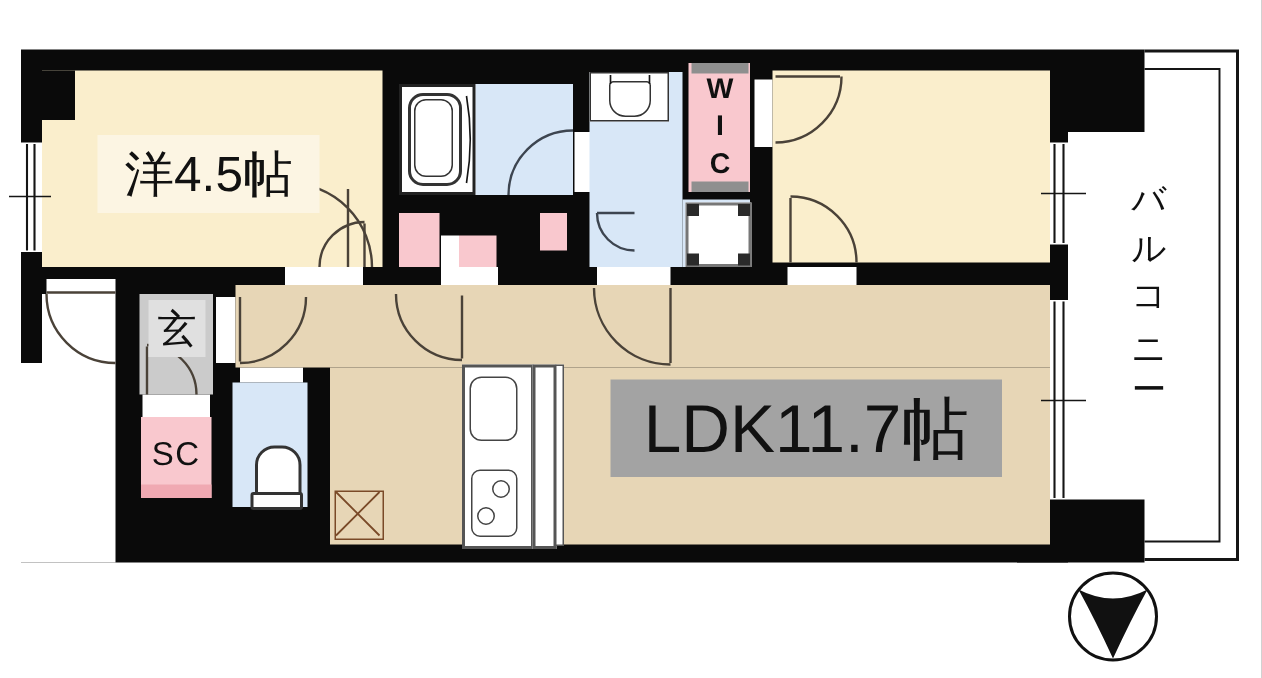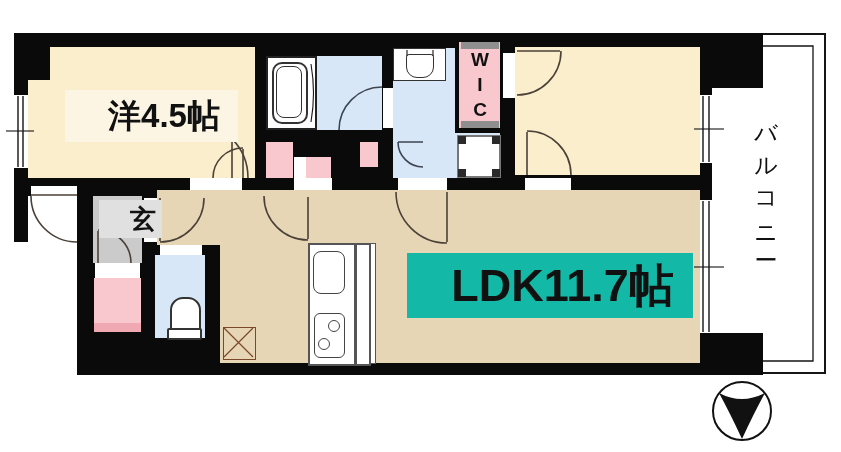--- a/index.html
+++ b/index.html
@@ -9,23 +9,23 @@
   .wall{background:#0a0a0a;}
   .white{background:#ffffff;}
   .cream{background:#FAEECC;}
   .tan{background:#E7D6B6;}
   .blue{background:#D8E7F7;}
   .pink{background:#F9C8CE;}
   .pinkdark{background:#F0A9B2;}
   .gray{background:#CBCBCB;}
   .graycap{background:#8F8F8F;}
   .patch-cream{background:#FCF5E3;}
-  .patch-tan{background:#14b8a6;}
+  .patch-tan{background:#a3a3a3;}
   .patch-gray{background:#E0E0E0;}
-  .lbl{color:#111;font-weight:bold;display:flex;align-items:center;justify-content:center;white-space:nowrap;padding-left:25px;}
+  .lbl{color:#111;font-weight:normal;display:flex;align-items:center;justify-content:center;white-space:nowrap;}
   .lbl-45{font-size:33px;}
   .lbl-y4{font-size:33px;}
   .lbl-ldk{font-size:45px;}
   .lbl-gen{font-size:26px;}
   .lbl-sc{font-size:22px;letter-spacing:1px;}
   .vtext{writing-mode:vertical-rl;display:flex;align-items:center;justify-content:center;color:#111;font-weight:bold;}
   .lbl-wic{text-orientation:upright;font-size:19px;letter-spacing:4px;}
   .lbl-balc{text-orientation:mixed;font-size:23px;letter-spacing:9px;font-weight:normal;}
   .fixture{border:2px solid #333;background:#fff;}
   .thinfix{border:1.5px solid #444;background:#fff;}
@@ -142,20 +142,21 @@
     </g>
 
     <g stroke="#7a4a28" stroke-width="1.2" fill="none">
       <path d="M224,328 L253,357 M253,328 L224,357"></path>
     </g>
   </svg>
 
   <div class="abs patch-cream lbl lbl-45" style="left:65px;top:90px;width:148px;height:52px;">洋4.5帖</div>
   <div class="abs patch-tan lbl lbl-ldk" style="left:407px;top:253px;width:261px;height:65px;">LDK11.7帖</div>
   <div class="abs patch-gray lbl lbl-gen" style="left:99px;top:200px;width:38px;height:38px;">玄</div>
+  <div class="abs lbl lbl-sc" style="left:94px;top:282px;width:47px;height:42px;">SC</div>
   <div class="abs vtext lbl-wic" style="left:459px;top:50px;width:41px;height:72px;">WIC</div>
   <div class="abs vtext lbl-balc" style="left:748px;top:82px;width:38px;height:200px;">バルコニー</div>
 
   <div class="abs" style="left:710px;top:379px;width:64px;height:64px;">
     <svg width="64" height="64" viewBox="0 0 64 64">
       <circle cx="32" cy="32" r="29" fill="#fff" stroke="#111" stroke-width="2"></circle>
       <path d="M9,14 Q32,26 55,14 Q44,34 32,60 Q20,34 9,14 Z" fill="#111"></path>
     </svg>
   </div>
 

